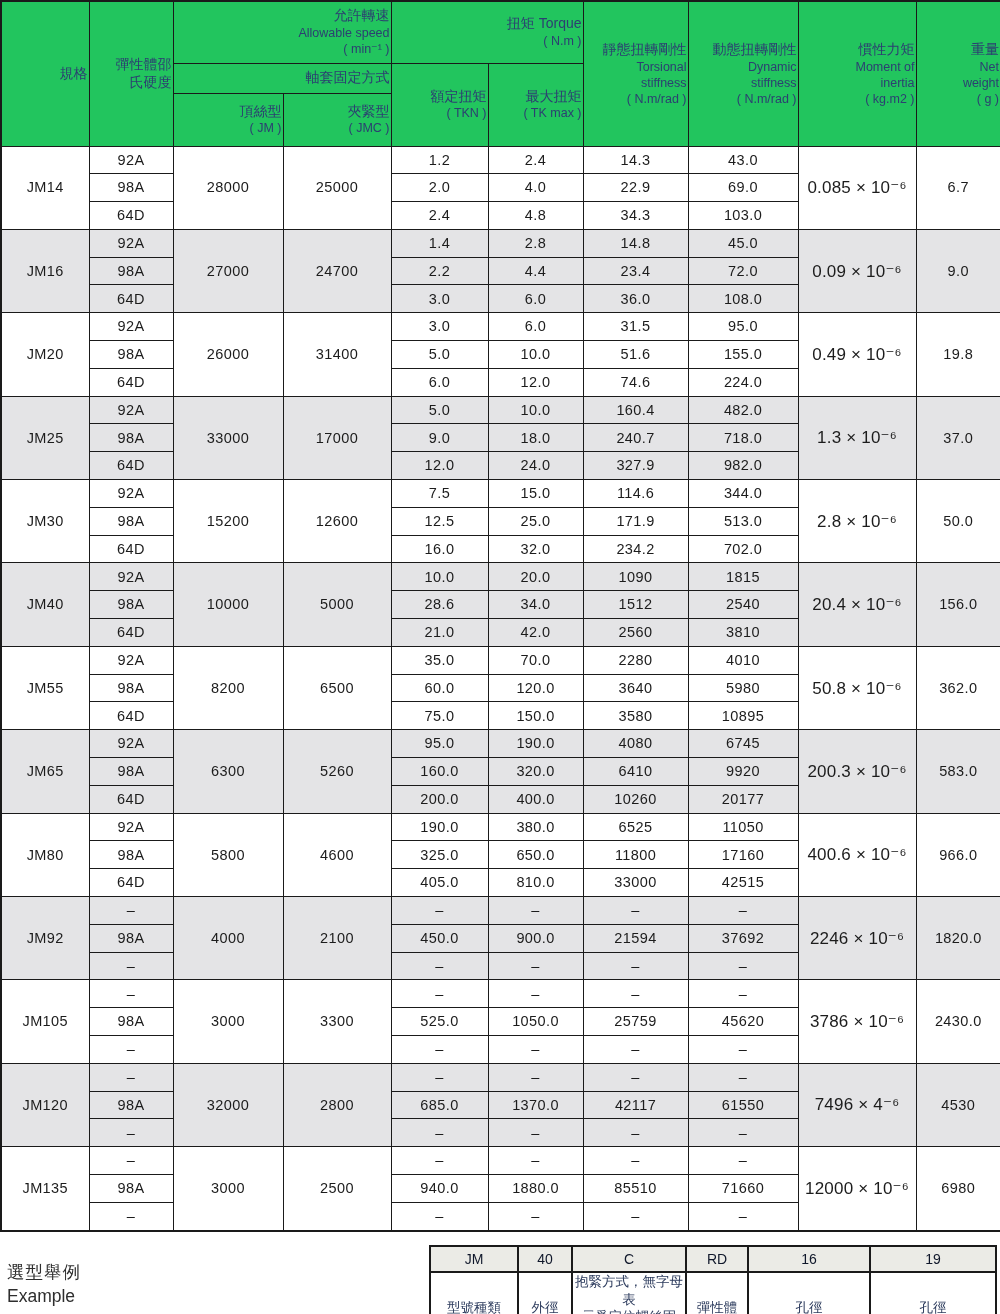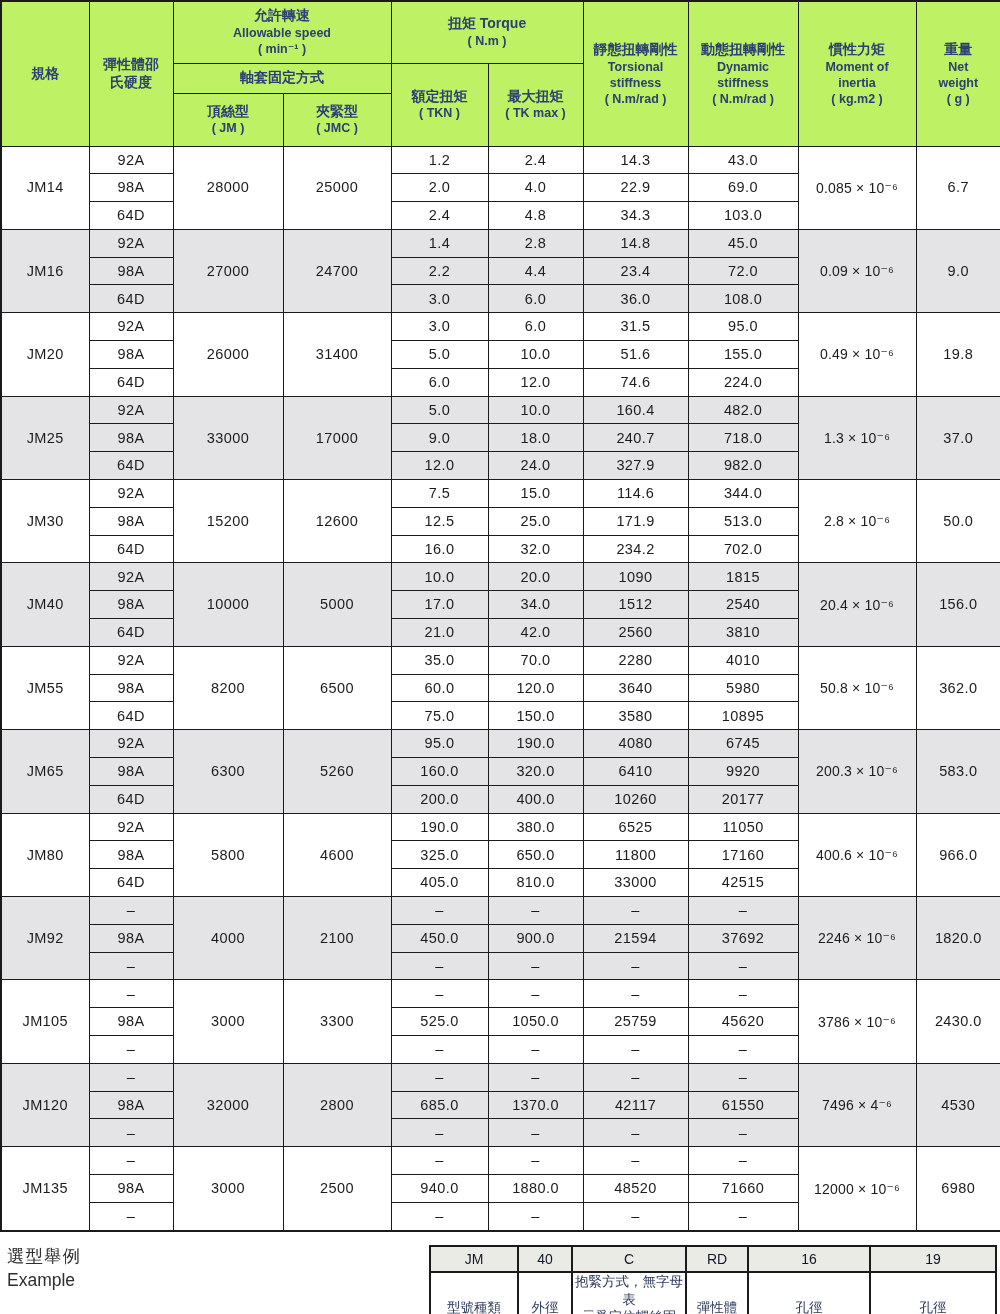--- a/index.html
+++ b/index.html
@@ -18,50 +18,52 @@
     border: 2px solid #1a1a1a;
   }
   .spec-table th, .spec-table td {
     border: 1px solid #1a1a1a;
     text-align: center;
     vertical-align: middle;
     padding: 0 1px;
     overflow: hidden;
   }
   .spec-table thead th {
-    background: #bef264;
+    background: #22c55e;
     color: #2c4071;
-    font-weight: bold;
+    font-weight: normal;
     font-size: 14px;
     line-height: 1.28;
+    text-align: right;
   }
   .spec-table thead th .en { font-size: 12.5px; }
   .spec-table tbody td {
     font-size: 14.5px;
     color: #1c1c1c;
     letter-spacing: 0.4px;
     line-height: 1;
   }
-  .spec-table tbody .cell-inertia { font-size: 14px; letter-spacing: 0.2px; }
+  .spec-table tbody .cell-inertia { font-size: 17px; letter-spacing: 0.2px; }
   .band-white td { background: #ffffff; }
   .band-gray td  { background: #e4e4e6; }
 
   
   .example-section {
     display: flex;
     align-items: flex-start;
     margin-top: 13px;
     width: 1000px;
   }
   .example-title {
     font-size: 17.5px;
     color: #2e2e2e;
     line-height: 1.35;
     padding-left: 7px;
     letter-spacing: 1px;
+    margin-top: 16px;
   }
   .example-table {
     margin-left: auto;
     margin-right: 3px;
     width: 566px;
   }
   .example-table td {
     border: 2px solid #1a1a1a;
     text-align: center;
     vertical-align: middle;
@@ -308,21 +310,21 @@
         <td rowspan="3">5000</td>
         <td>10.0</td>
         <td>20.0</td>
         <td>1090</td>
         <td>1815</td>
         <td rowspan="3" class="cell-inertia">20.4 × 10⁻⁶</td>
         <td rowspan="3">156.0</td>
       </tr>
       <tr class="band-gray">
         <td>98A</td>
-        <td>17.0</td>
+        <td>28.6</td>
         <td>34.0</td>
         <td>1512</td>
         <td>2540</td>
       </tr>
       <tr class="band-gray">
         <td>64D</td>
         <td>21.0</td>
         <td>42.0</td>
         <td>2560</td>
         <td>3810</td>
@@ -492,21 +494,21 @@
         <td>–</td>
         <td>–</td>
         <td>–</td>
         <td rowspan="3" class="cell-inertia">12000 × 10⁻⁶</td>
         <td rowspan="3">6980</td>
       </tr>
       <tr class="band-white">
         <td>98A</td>
         <td>940.0</td>
         <td>1880.0</td>
-        <td>48520</td>
+        <td>85510</td>
         <td>71660</td>
       </tr>
       <tr class="band-white">
         <td>–</td>
         <td>–</td>
         <td>–</td>
         <td>–</td>
         <td>–</td>
       </tr>
     </tbody>

